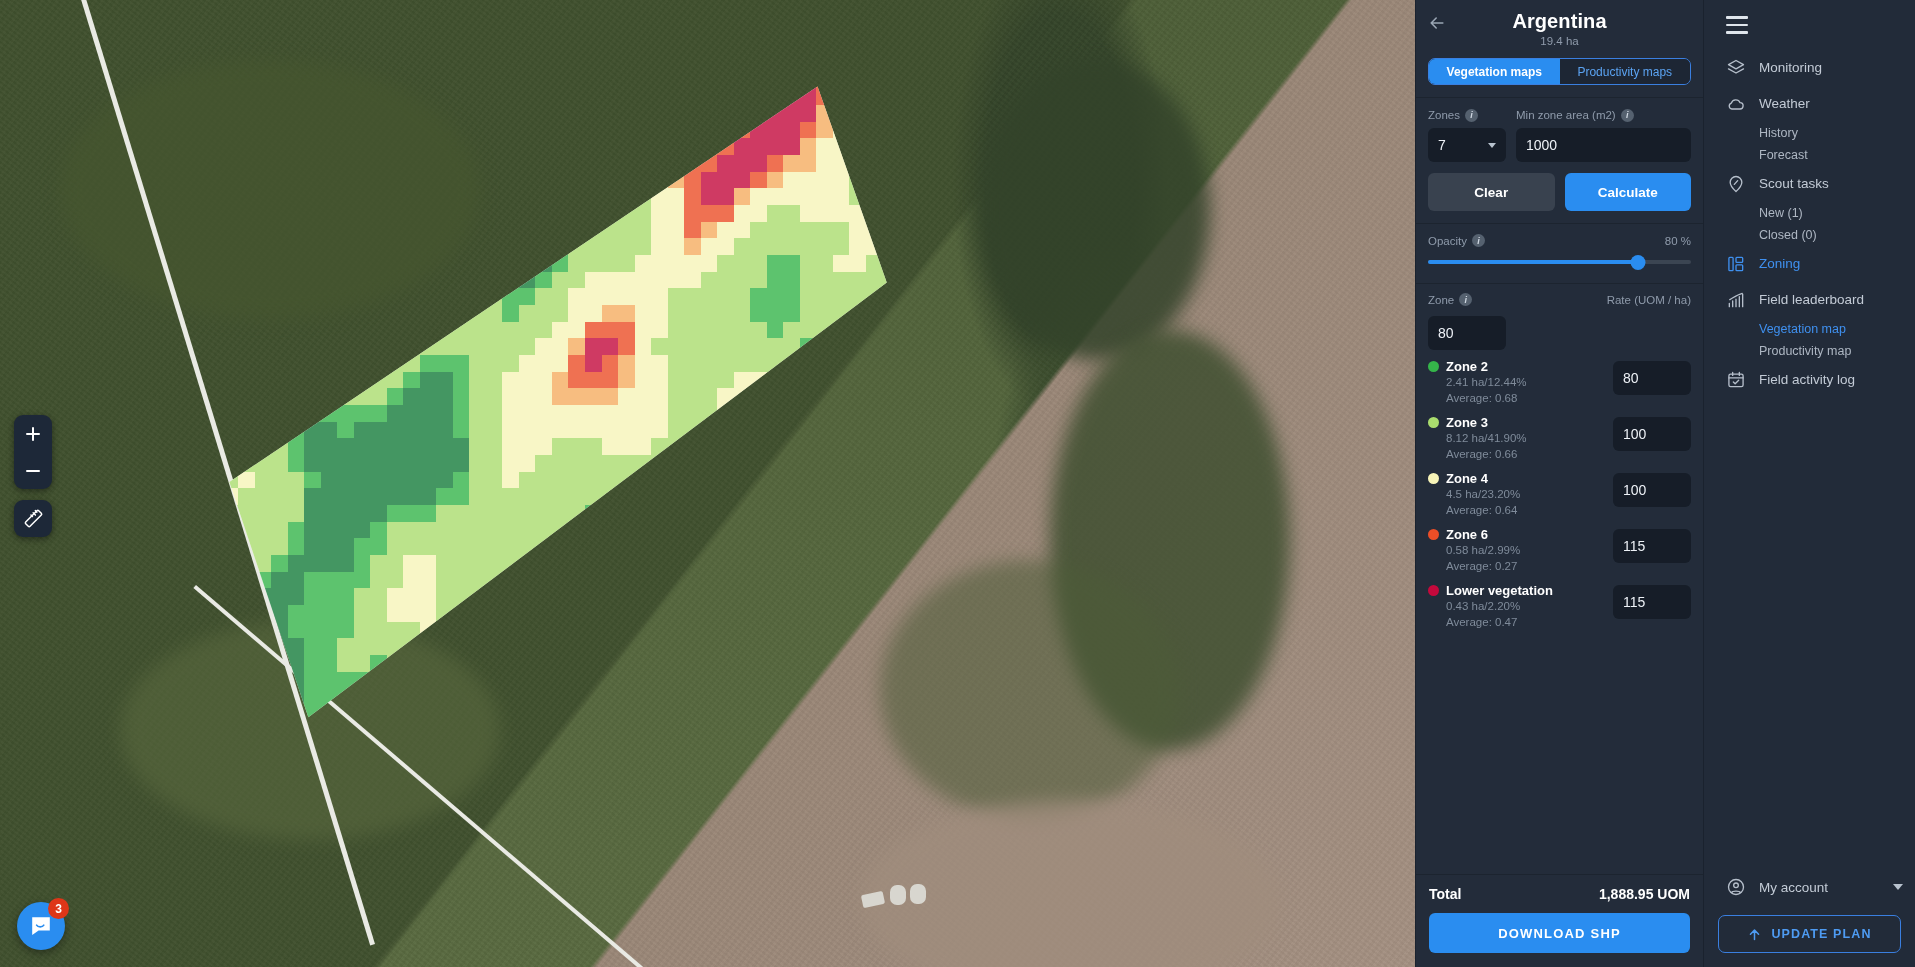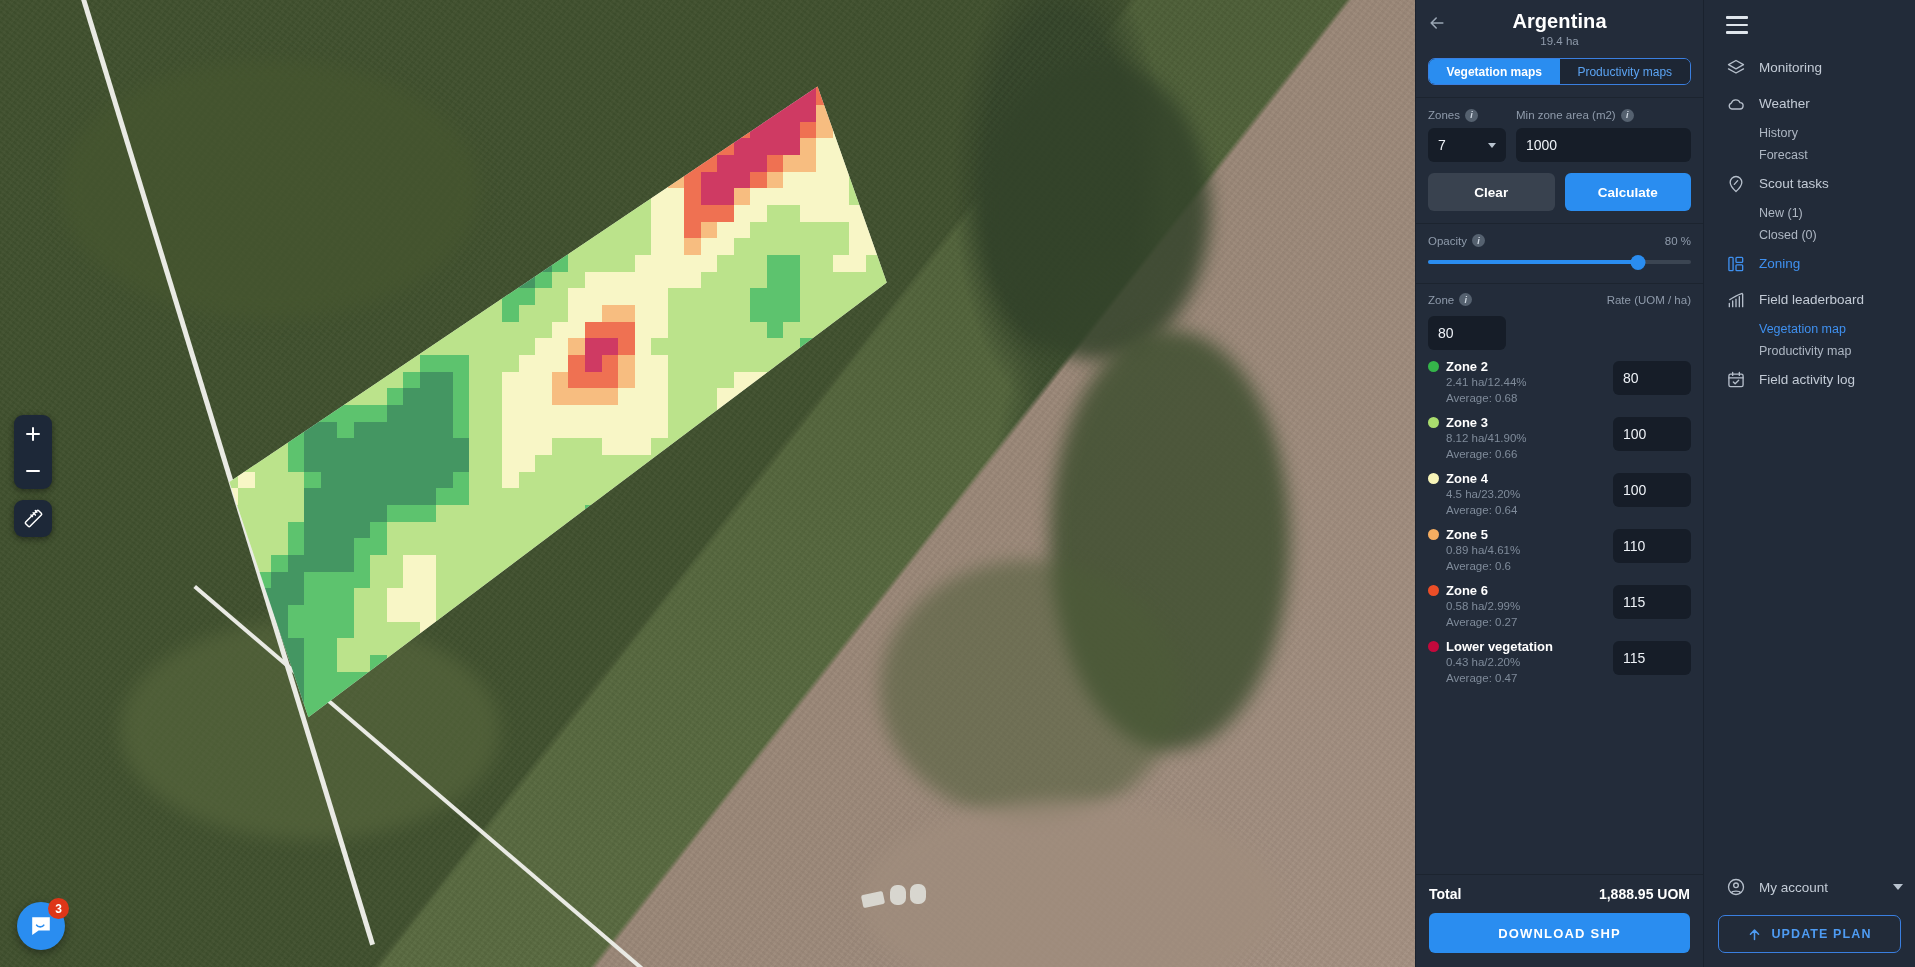--- a/index.html
+++ b/index.html
@@ -2398,31 +2398,20 @@
         <div class="zone-row">
           <div class="zone-info">
             <div class="zone-name-line">
               <span class="zone-swatch" style="background: rgb(247, 244, 184);"></span>
               <span class="zone-name">Zone 4</span>
             </div>
             <div class="zone-meta">4.5 ha/23.20%</div>
             <div class="zone-meta">Average: 0.64</div>
           </div>
           <div class="zone-rate">100</div>
-        </div>
-        <div class="zone-row">
-          <div class="zone-info">
-            <div class="zone-name-line">
-              <span class="zone-swatch" style="background: rgb(245, 173, 97);"></span>
-              <span class="zone-name">Zone 5</span>
-            </div>
-            <div class="zone-meta">0.89 ha/4.61%</div>
-            <div class="zone-meta">Average: 0.6</div>
-          </div>
-          <div class="zone-rate">110</div>
         </div>
         <div class="zone-row">
           <div class="zone-info">
             <div class="zone-name-line">
               <span class="zone-swatch" style="background: rgb(236, 78, 39);"></span>
               <span class="zone-name">Zone 6</span>
             </div>
             <div class="zone-meta">0.58 ha/2.99%</div>
             <div class="zone-meta">Average: 0.27</div>
           </div>

